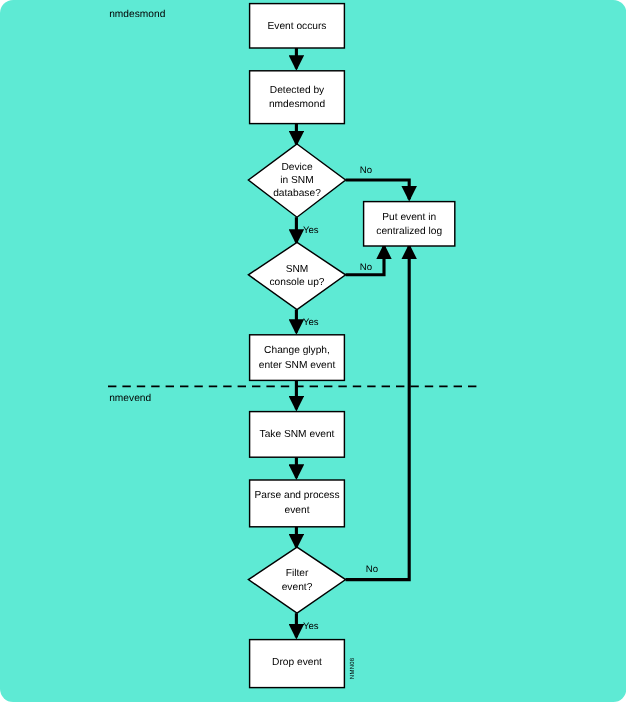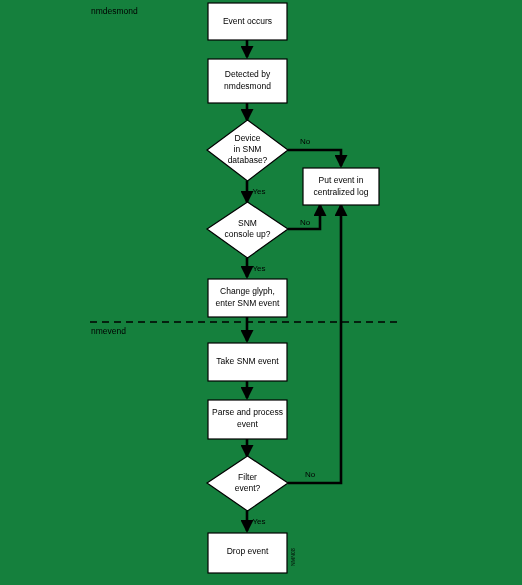--- a/index.html
+++ b/index.html
@@ -8,22 +8,23 @@
     background: #ffffff;
   }
   body {
     font-family: "Liberation Sans", sans-serif;
     color: #000000;
   }
   #canvas {
     position: relative;
     width: 522px;
     height: 585px;
-    background: #15803d;
+    background: #5eead4;
     overflow: hidden;
+    border-radius: 11px;
   }
   svg#flow {
     position: absolute;
     left: 0;
     top: 0;
     width: 522px;
     height: 585px;
   }
   .node-box {
     fill: #ffffff;

